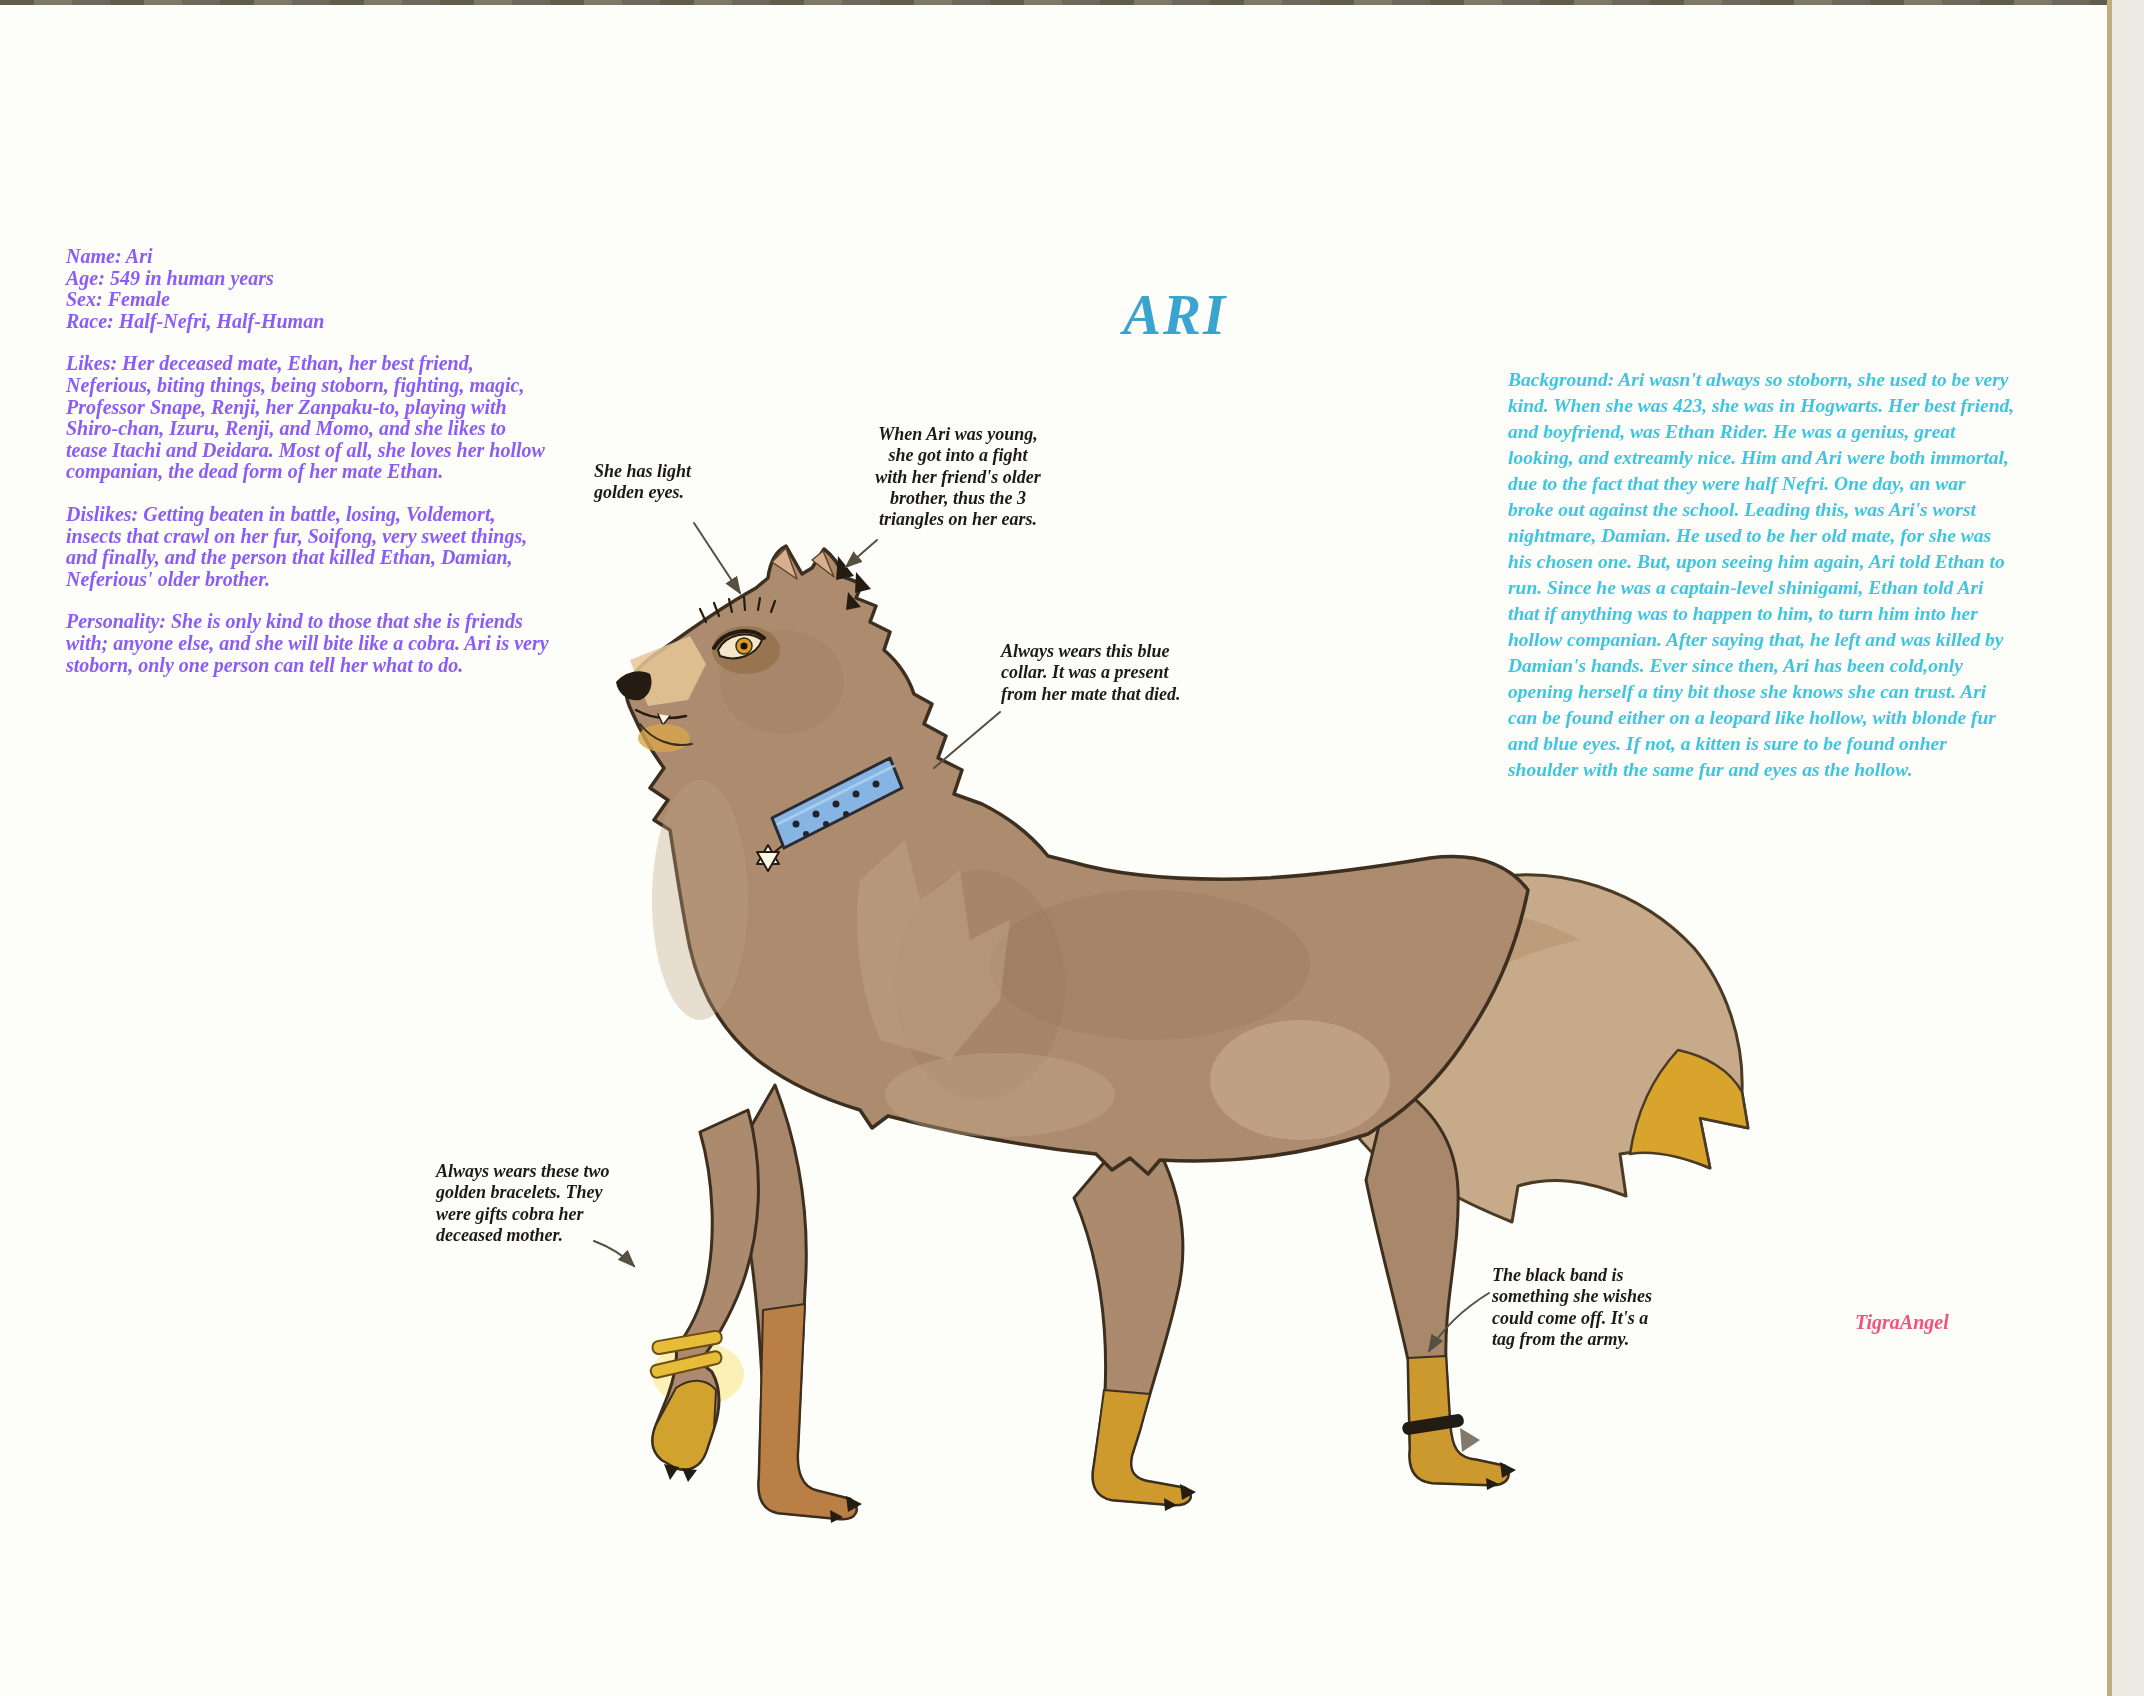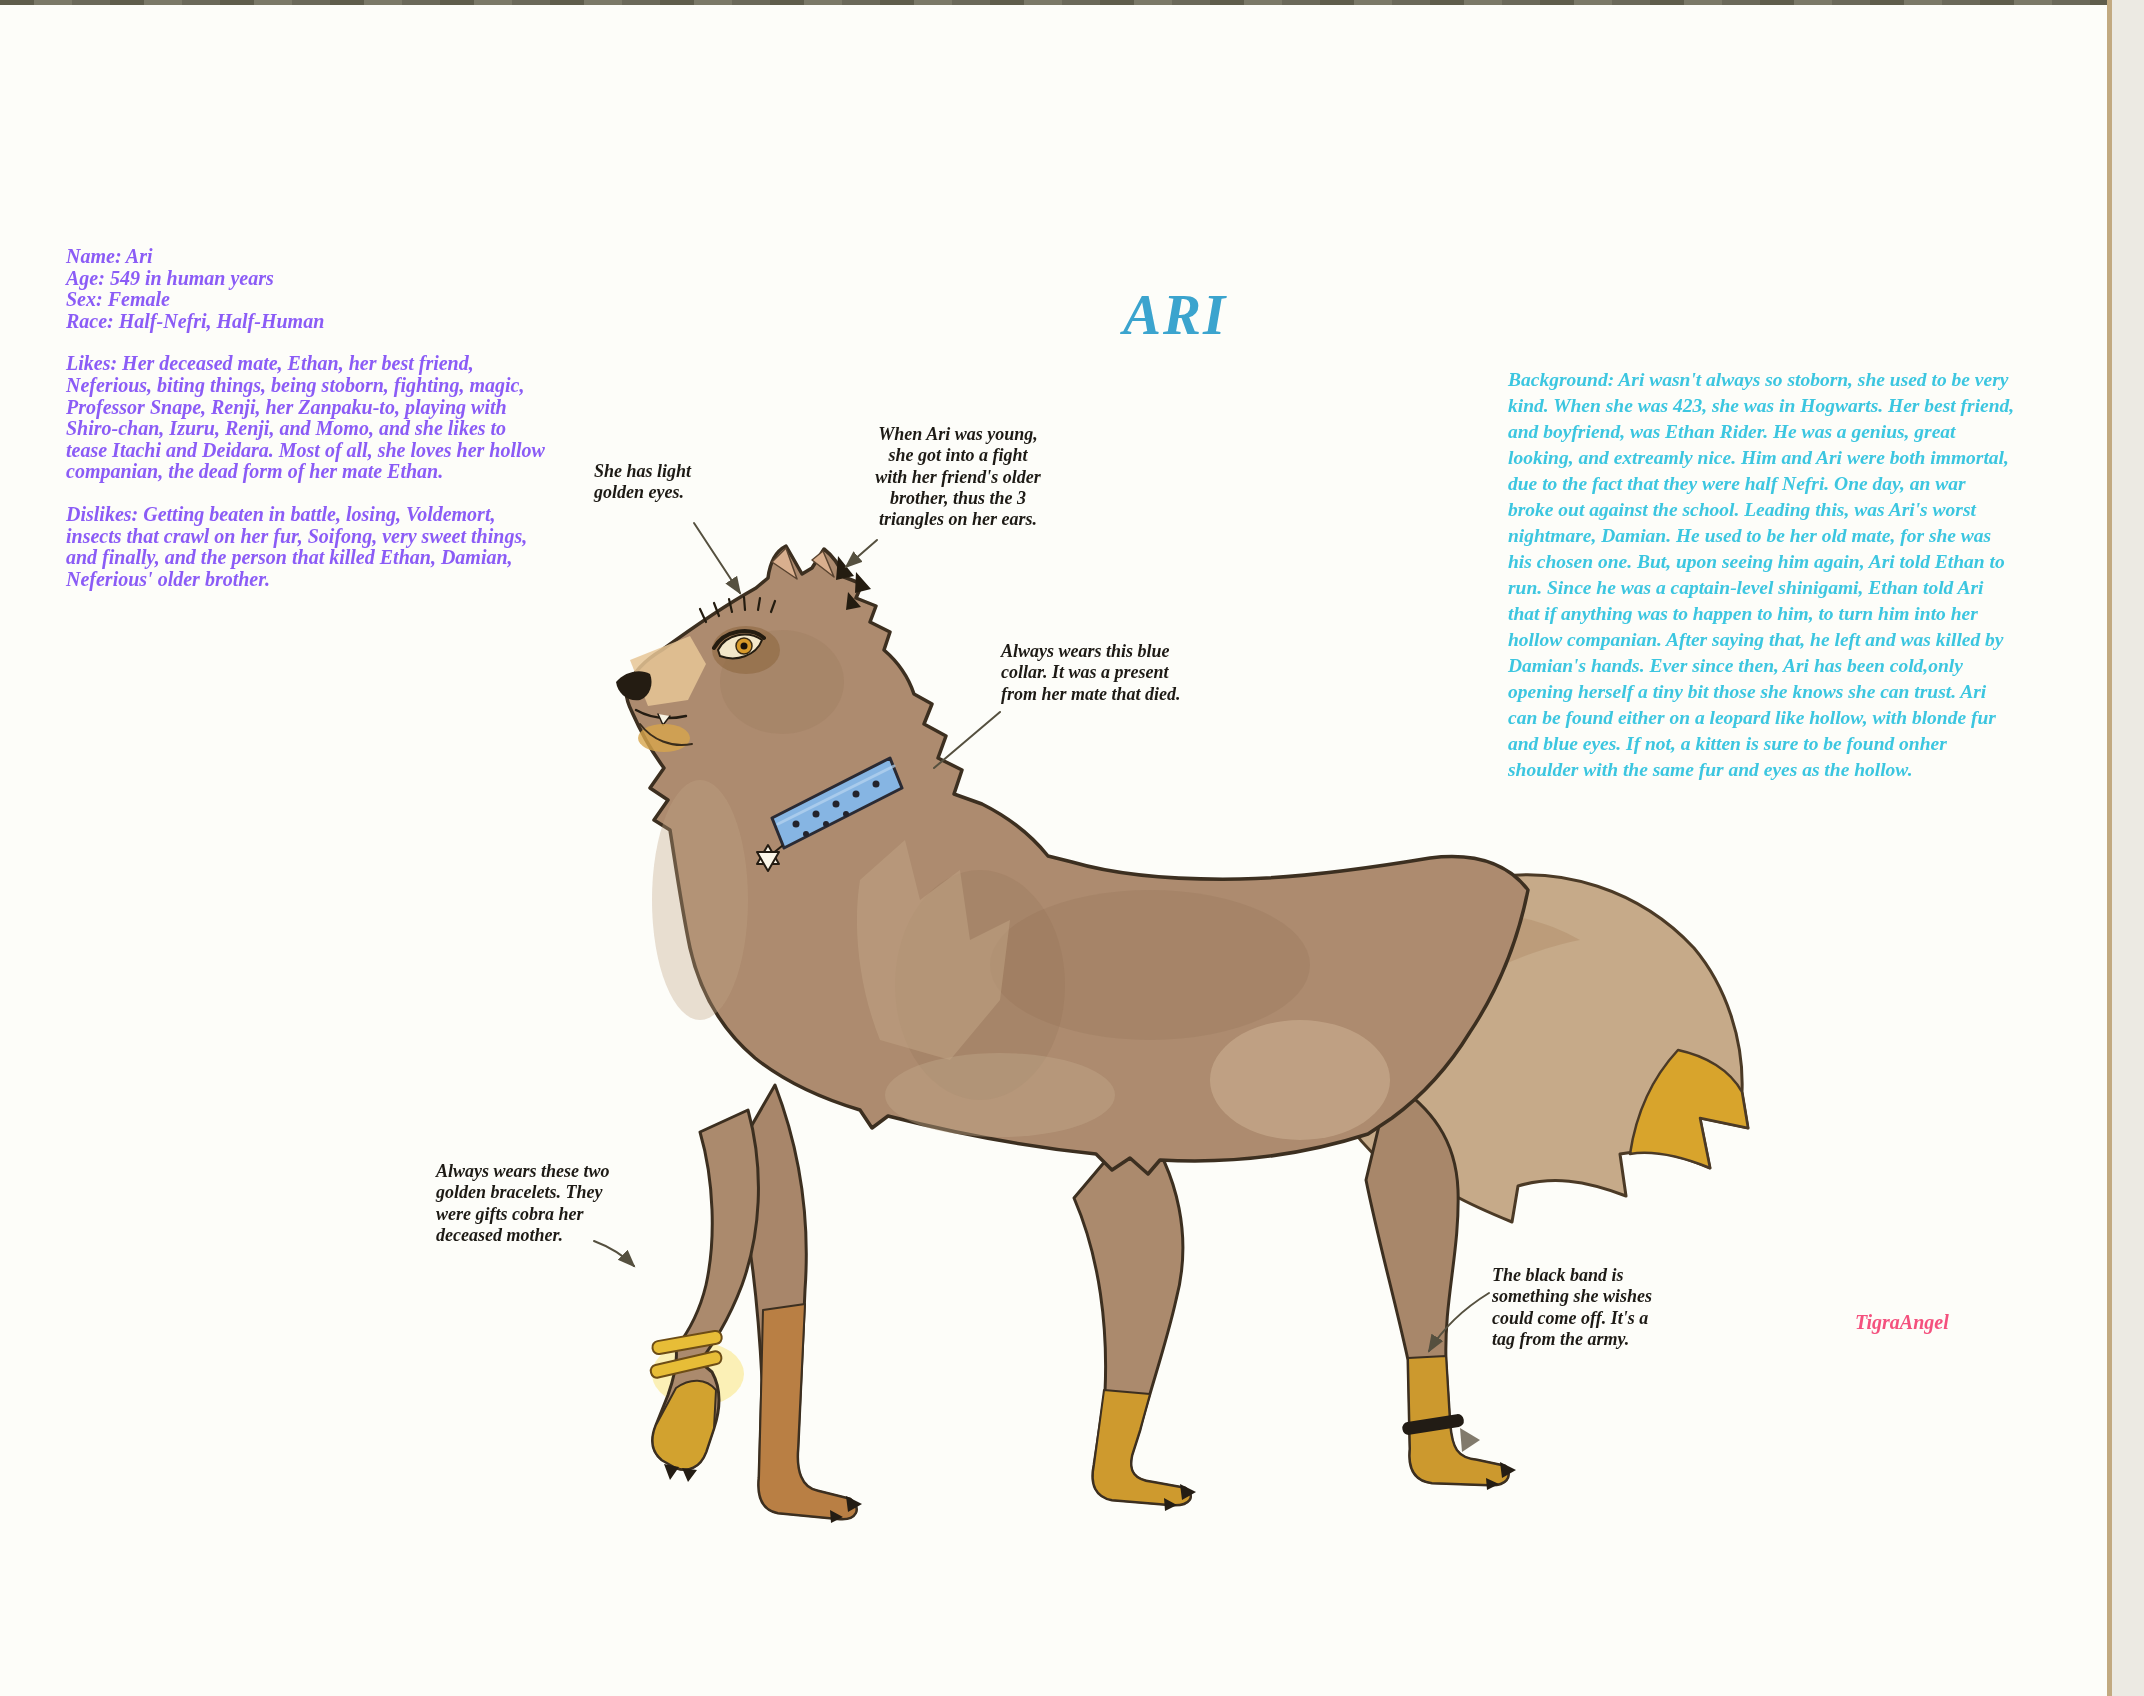--- a/index.html
+++ b/index.html
@@ -145,20 +145,21 @@
 
   <div class="title">ARI</div>
 
   <div class="profile">
     <div class="pline">Name: Ari</div>
     <div class="pline">Age: 549 in human years</div>
     <div class="pline">Sex: Female</div>
     <div class="pline">Race: Half-Nefri, Half-Human</div>
     <p class="ppara">Likes: Her deceased mate, Ethan, her best friend, Neferious, biting things, being stoborn, fighting, magic, Professor Snape, Renji, her Zanpaku-to, playing with Shiro-chan, Izuru, Renji, and Momo, and she likes to tease Itachi and Deidara. Most of all, she loves her hollow companian, the dead form of her mate Ethan.</p>
     <p class="ppara">Dislikes: Getting beaten in battle, losing, Voldemort, insects that crawl on her fur, Soifong, very sweet things, and finally, and the person that killed Ethan, Damian, Neferious' older brother.</p>
+    <p class="ppara">Personality: She is only kind to those that she is friends with; anyone else, and she will bite like a cobra. Ari is very stoborn, only one person can tell her what to do.</p>
   </div>
 
   <div class="backstory">Background: Ari wasn't always so stoborn, she used to be very kind. When she was 423, she was in Hogwarts. Her best friend, and boyfriend, was Ethan Rider. He was a genius, great looking, and extreamly nice. Him and Ari were both immortal, due to the fact that they were half Nefri. One day, an war broke out against the school. Leading this, was Ari's worst nightmare, Damian. He used to be her old mate, for she was his chosen one. But, upon seeing him again, Ari told Ethan to run. Since he was a captain-level shinigami, Ethan told Ari that if anything was to happen to him, to turn him into her hollow companian. After saying that, he left and was killed by Damian's hands. Ever since then, Ari has been cold,only opening herself a tiny bit those she knows she can trust. Ari can be found either on a leopard like hollow, with blonde fur and blue eyes. If not, a kitten is sure to be found onher shoulder with the same fur and eyes as the hollow.</div>
 
   <div class="note" id="note-eyes">She has light golden eyes.</div>
   <div class="note" id="note-ears">When Ari was young, she got into a fight with her friend's older brother, thus the 3 triangles on her ears.</div>
   <div class="note" id="note-collar">Always wears this blue collar. It was a present from her mate that died.</div>
   <div class="note" id="note-bracelets">Always wears these two golden bracelets. They were gifts cobra her deceased mother.</div>
   <div class="note" id="note-band">The black band is something she wishes could come off. It's a tag from the army.</div>
 

